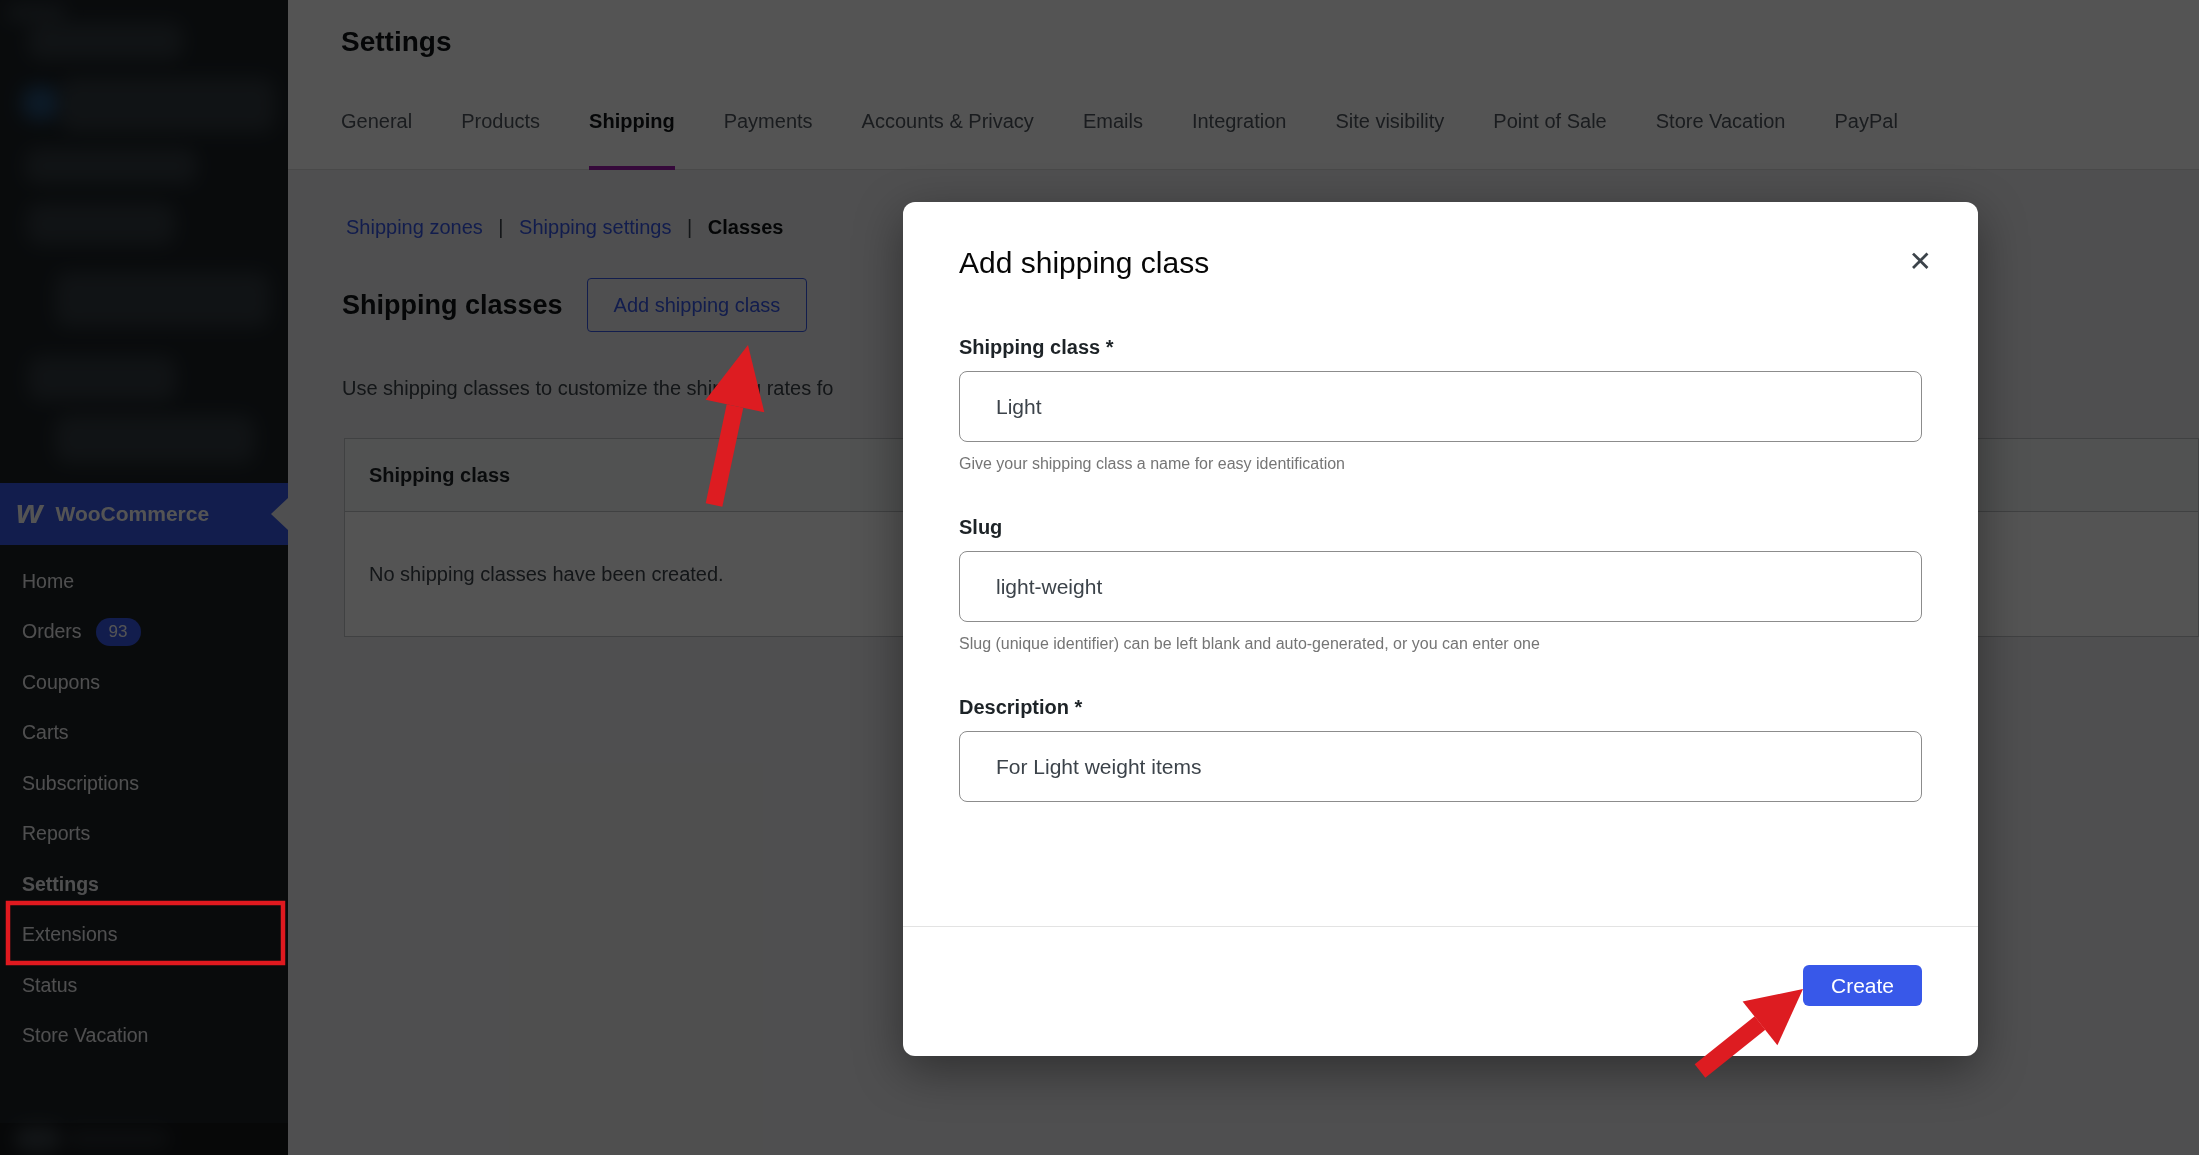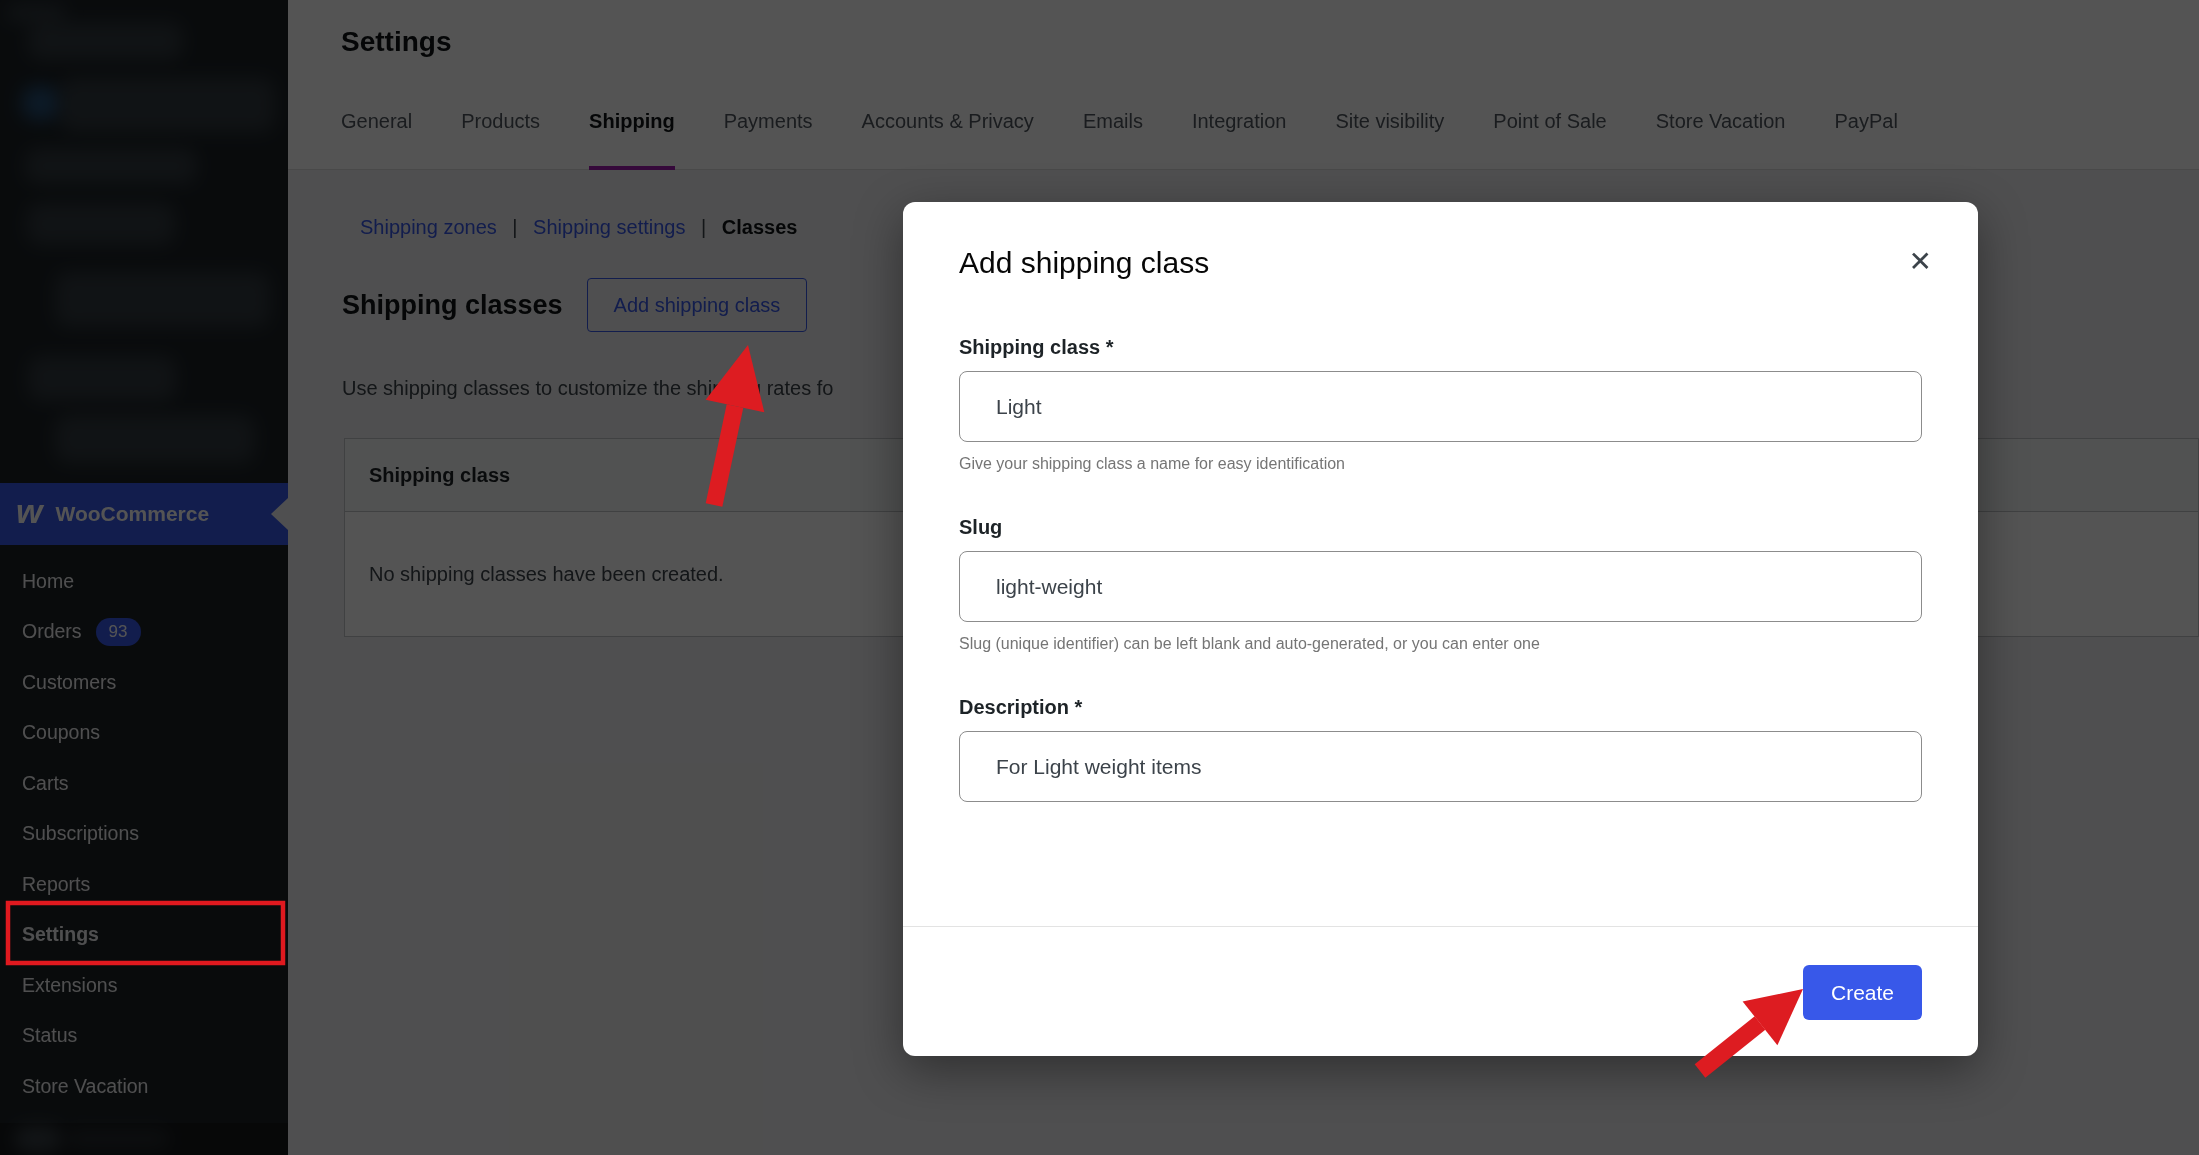--- a/index.html
+++ b/index.html
@@ -34,21 +34,21 @@
   .page-header { position:absolute; left:288px; top:0; right:0; height:170px;
                  background:#fff; border-bottom:1px solid #dcdcde; z-index:1; }
   .page-title { position:absolute; left:53px; top:26px; font-size:28px;
                 font-weight:700; color:#101517; }
   .tabs { position:absolute; left:53px; top:108px; display:flex; gap:49px;text-align:center; }
   .tab { font-size:20px; line-height:26px; color:#50575e; padding-bottom:32px;
          white-space:nowrap; cursor:pointer; }
   .tab.active { color:#101517; font-weight:700; border-bottom:4px solid #a21caf; }
 
   .content { position:absolute; left:288px; top:170px; right:0; bottom:0; z-index:1; }
-  .breadcrumb { position:absolute; left:72px; top:46px; font-size:20px; color:#50575e; }
+  .breadcrumb { position:absolute; left:58px; top:46px; font-size:20px; color:#50575e; }
   .breadcrumb a { color:#3858e9; text-decoration:none; cursor:pointer; }
   .breadcrumb .sep { margin:0 10px; color:#3c434a; }
   .breadcrumb .current { color:#101517; font-weight:700; }
 
   .h2-row { position:absolute; left:54px; top:108px; display:flex;
             align-items:center; gap:24px; }
   .h2 { font-size:27px; font-weight:700; color:#101517; }
   .add-btn { height:54px; padding:0 26px; border:1.5px solid #3858e9; border-radius:4px;
              background:transparent; color:#3858e9; font-size:20px;
              font-family:inherit; cursor:pointer; }
@@ -76,21 +76,21 @@
   .field { margin-top:43px; }
   .field.first { margin-top:54px; }
   .field label { display:block; font-size:20px; font-weight:700; color:#1d2327;
                  margin-bottom:12px; }
   .field input { width:100%; height:71px; border:1px solid #8c8c8c; border-radius:8px;
                  font-size:21px; color:#3c434a; padding:0 36px;
                  font-family:inherit; background:#fff; }
   .helper { margin-top:13px; font-size:16px; color:#757575; }
   .modal-footer { position:absolute; left:0; right:0; bottom:0; height:130px;
                   border-top:1px solid #e3e3e3; }
-  .create-btn { position:absolute; right:56px; top:38px; width:119px; height:55px;
+  .create-btn { position:absolute; right:56px; top:38px; width:119px; height:41px;
                 background:#3858e9; border:none; border-radius:6px; color:#fff;
                 font-size:21px; font-weight:500; font-family:inherit; cursor:pointer; }
 
   
   .annotations { position:absolute; inset:0; z-index:40; pointer-events:none; }
 </style>
 </head>
 <body>
 
 <div class="sidebar">
@@ -111,23 +111,20 @@
     <span class="woo-arrow"></span>
   </div>
 
   <div class="menu">
     <div class="menu-item">
         <span>Home</span>
       </div>
     <div class="menu-item">
         <span>Orders</span>
         <span class="badge">93</span>
-      </div>
-    <div class="menu-item">
-        <span>Customers</span>
       </div>
     <div class="menu-item">
         <span>Coupons</span>
       </div>
     <div class="menu-item">
         <span>Carts</span>
       </div>
     <div class="menu-item">
         <span>Subscriptions</span>
       </div>

